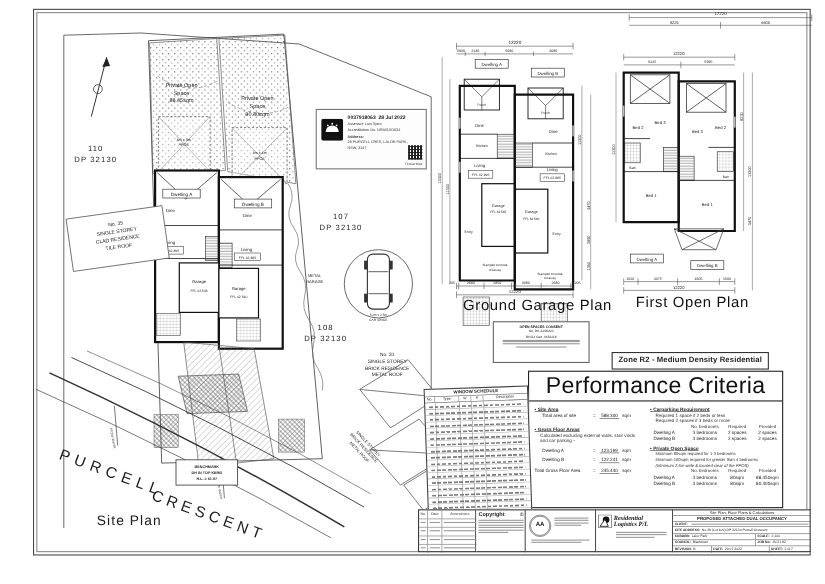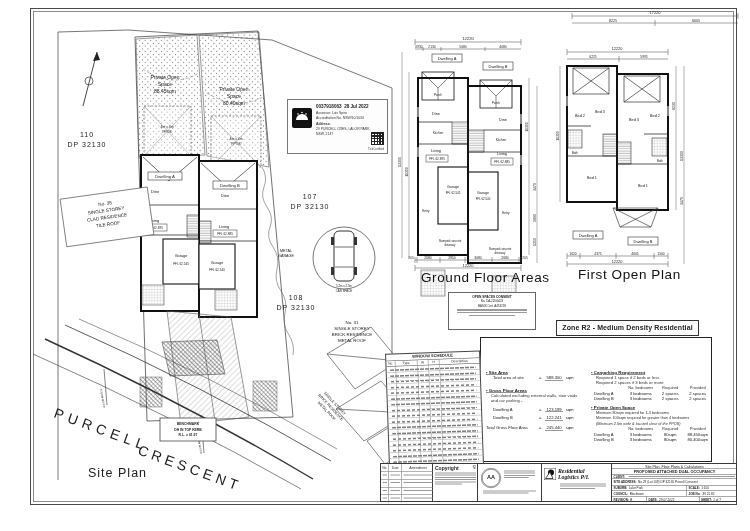--- a/index.html
+++ b/index.html
@@ -447,21 +447,21 @@
   <g font-size="3.5" text-anchor="middle">
     <text x="13" y="140" transform="rotate(-90 13 140)">13300</text>
     <text x="20" y="150" transform="rotate(-90 20 150)">11300</text>
     <text x="140" y="105" transform="rotate(-90 140 105)">11300</text>
     <text x="148" y="165" transform="rotate(-90 148 165)">3470</text>
     <text x="148" y="196" transform="rotate(-90 148 196)">2890</text>
     <text x="148" y="220" transform="rotate(-90 148 220)">1350</text>
   </g>
 </svg>
 
-<div class="plan-title" style="left:421px;top:270px">Ground Floor Areas</div>
+<div class="plan-title" style="left:421px;top:270px">Ground Garage Plan</div>
 
 <div class="consent">
   <div class="c1">OPEN SPACES CONSENT</div>
   <div class="c2">No. DA-22/00423</div>
   <div class="c2">BASIX Cert. A453218</div>
   <div class="cbar"></div>
   <div class="cbar"></div>
   <div class="cbar" style="margin:1.2px 20px"></div>
 </div>
 
@@ -576,20 +576,21 @@
     <text x="127" y="150" transform="rotate(-90 127 150)">13300</text>
     <text x="127" y="195" transform="rotate(-90 127 195)">3470</text>
   </g>
 </svg>
 
 <div class="plan-title" style="left:578px;top:267px">First Open Plan</div>
 
 <div class="zone">Zone R2 - Medium Density Residential</div>
 
 <div class="perf">
+  <div class="perf-title">Performance Criteria</div>
   <div class="perf-body">
     <div class="pcol pleft">
       <div class="ph">Site Area</div>
       <div class="peq">
         <span class="l">Total area of site</span>
           <span class="e">=</span>
         <span class="v">588.300</span>
           <span class="u">sqm</span>
       </div>
       <div class="ph" style="margin-top:14px">Gross Floor Areas</div>

